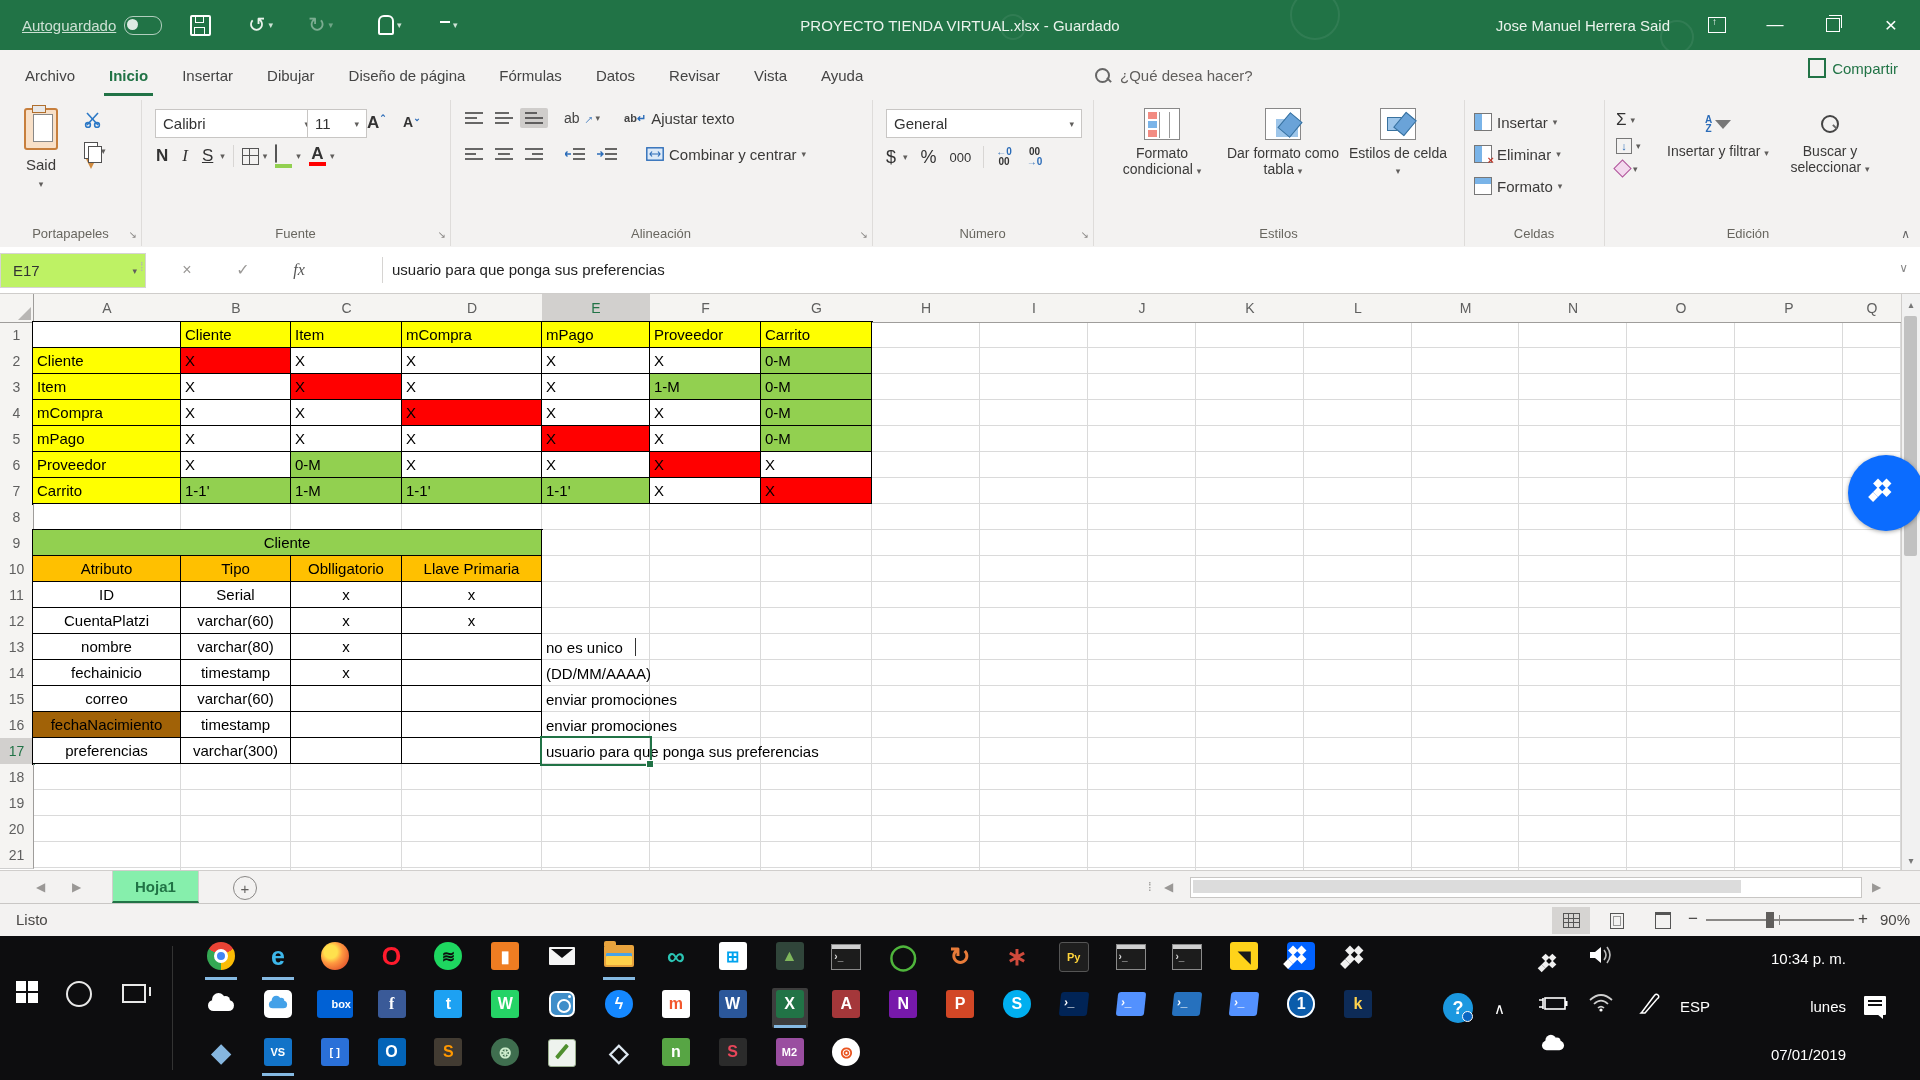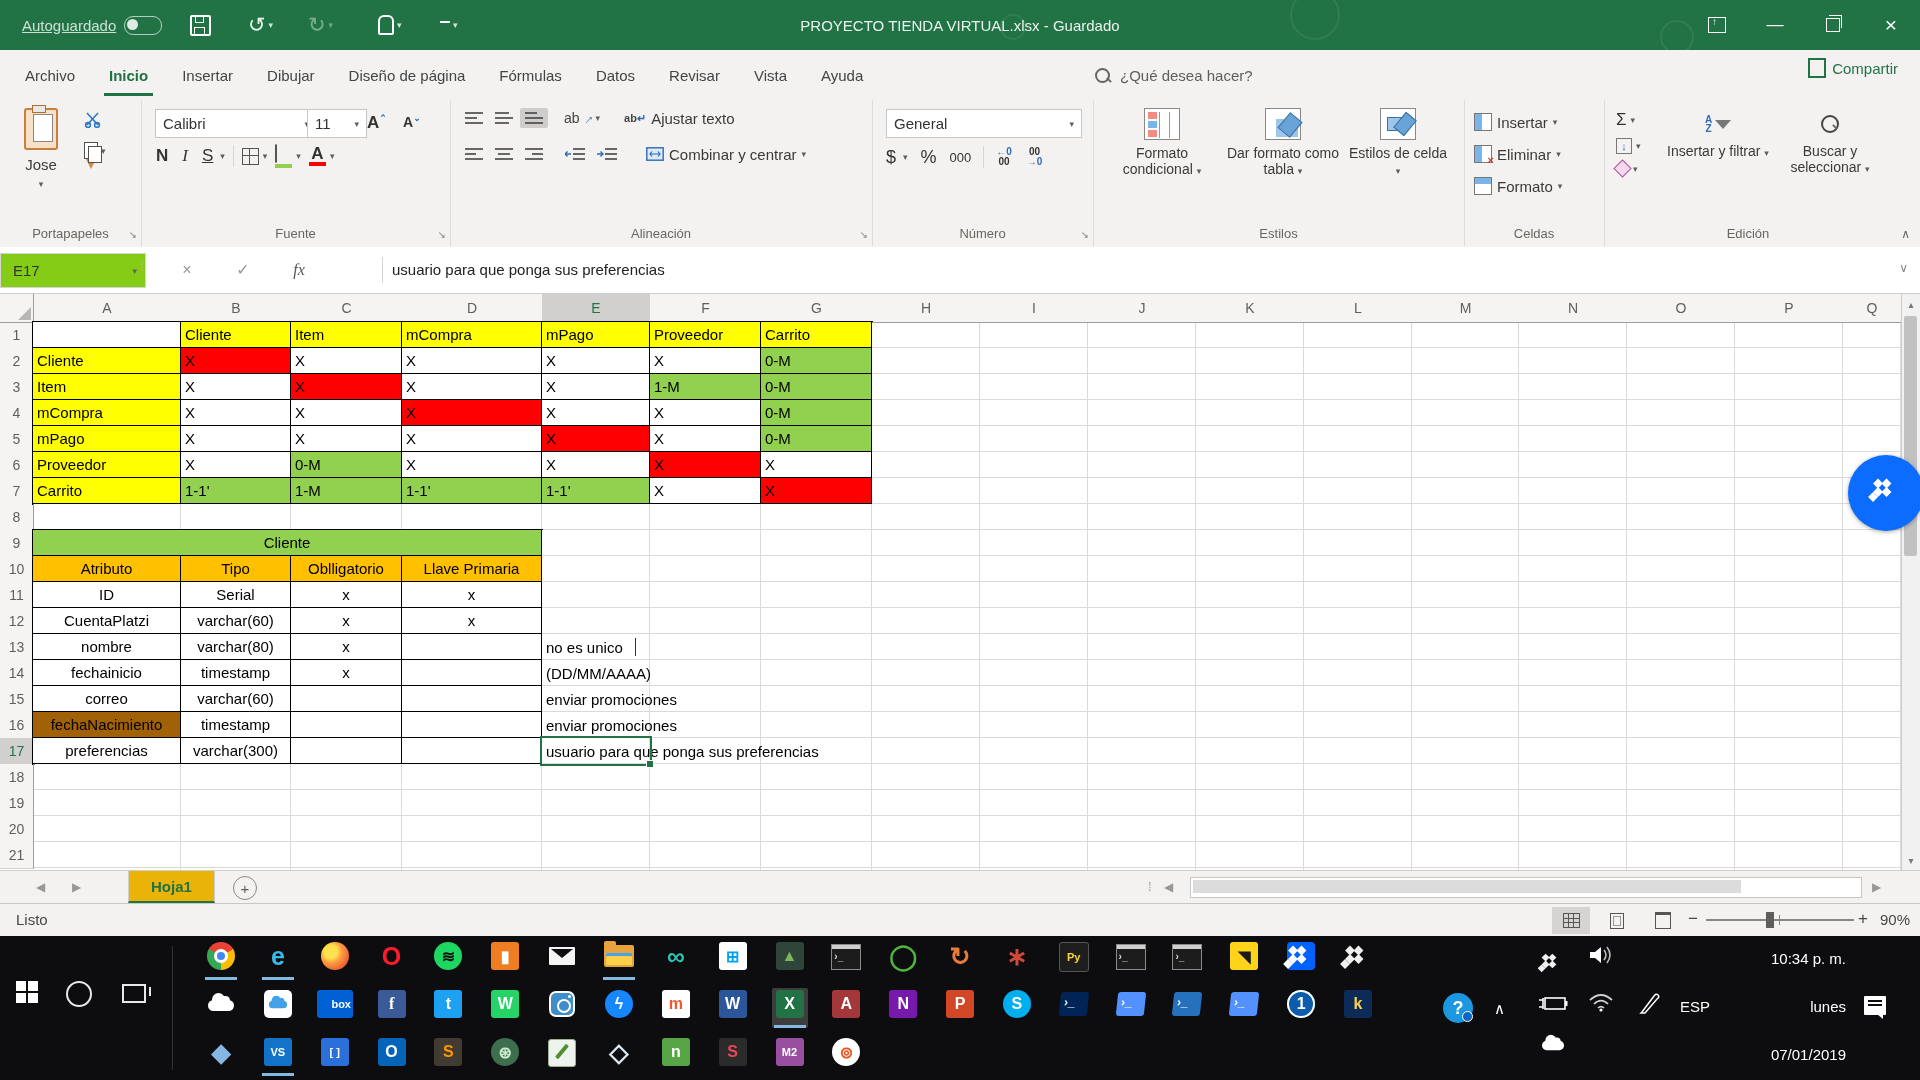--- a/index.html
+++ b/index.html
@@ -59,21 +59,21 @@
   .sic{width:34px;height:30px;background:#fff;border:1px solid #888;position:relative;margin:0 auto;}
   .sic i{position:absolute;display:block;}
   .bigbtn{position:absolute;top:8px;text-align:center;font-size:14px;color:#3b3a39;line-height:16px;}
   .cellrow{position:absolute;left:10px;display:flex;align-items:center;gap:5px;font-size:15px;color:#3b3a39;height:24px;}
   .cic{width:16px;height:16px;border:1px solid #777;position:relative;background:#fff;}
   .cic i{position:absolute;display:block;background:#7ab4e8;}
   .funnel{width:0;height:0;border-left:8px solid transparent;border-right:8px solid transparent;border-top:9px solid #777;position:relative;}
   .azsmall{font-size:10px;font-weight:bold;color:#2b6cb8;line-height:9px;}
   
   #formulabar{position:absolute;left:0;top:247px;width:1920px;height:46px;background:#fff;border-bottom:1px solid #cfcdcb;}
-  #namebox{position:absolute;left:0;top:6px;width:132px;height:33px;border:1px solid #d6d4d2;display:flex;align-items:center;padding-left:12px;font-size:15px;color:#333;background:#84cc16;}
+  #namebox{position:absolute;left:0;top:6px;width:132px;height:33px;border:1px solid #d6d4d2;display:flex;align-items:center;padding-left:12px;font-size:15px;color:#333;background:#bef264;}
   .fbtn{position:absolute;top:6px;height:33px;display:flex;align-items:center;justify-content:center;width:34px;color:#9a9896;font-size:16px;}
   #formula-input{position:absolute;left:392px;top:6px;right:34px;height:33px;display:flex;align-items:center;font-size:15px;color:#222;}
   
   #grid{position:absolute;left:0;top:294px;width:1920px;height:576px;background:#fff;overflow:hidden;}
   .colhdr{position:absolute;top:0;height:28px;background:#f5f4f2;border-right:1px solid #cfcfcf;border-bottom:1px solid #9f9d9b;
           display:flex;align-items:center;justify-content:center;font-size:14px;color:#5f5f5f;}
   .colhdr.sel{background:#d2d0ce;border-bottom:2px solid #217346;color:#217346;}
   .rowhdr{position:absolute;left:0;width:33px;background:#f5f4f2;border-right:1px solid #9f9d9b;border-bottom:1px solid #cfcfcf;
           display:flex;align-items:center;justify-content:center;font-size:14px;color:#5f5f5f;}
   .rowhdr.sel{background:#d2d0ce;border-right:2px solid #217346;color:#217346;}
@@ -86,22 +86,22 @@
   .note{position:absolute;display:flex;align-items:center;font-size:15px;color:#000;white-space:nowrap;}
   .caret{display:inline-block;width:1px;height:18px;background:#333;margin-left:12px;}
   #selbox{position:absolute;border:2px solid #217346;}
   #selbox::after{content:"";position:absolute;right:-4px;bottom:-4px;width:6px;height:6px;background:#217346;border:1px solid #fff;}
   #vscroll{position:absolute;right:0;top:0;width:18px;bottom:0;background:#f1f1f1;border-left:1px solid #d0cecc;}
   .scr-ar{position:absolute;left:0;width:18px;height:20px;display:flex;align-items:center;justify-content:center;font-size:10px;color:#777;}
   #vthumb{position:absolute;left:2px;top:22px;width:13px;height:240px;background:#c1c1c1;border-radius:2px;}
   
   #sheetbar{position:absolute;left:0;top:870px;width:1920px;height:33px;background:#f3f2f1;border-top:1px solid #d0cecc;}
   .snav{position:absolute;top:0;height:32px;display:flex;align-items:center;color:#9a9896;font-size:12px;}
-  #sheettab{position:absolute;left:112px;top:0;height:32px;background:#eab308;border-right:1px solid #d0cecc;border-left:1px solid #d0cecc;
-            display:flex;align-items:center;padding:0 22px;font-size:15px;color:#217346;font-weight:bold;border-bottom:2px solid #217346;box-sizing:border-box;margin-left:16px;}
+  #sheettab{position:absolute;left:112px;top:0;height:32px;background:#86efac;border-right:1px solid #d0cecc;border-left:1px solid #d0cecc;
+            display:flex;align-items:center;padding:0 22px;font-size:15px;color:#217346;font-weight:bold;border-bottom:2px solid #217346;box-sizing:border-box;}
   .addsheet{position:absolute;left:233px;top:5px;width:22px;height:22px;border:1px solid #8a8886;border-radius:50%;display:flex;align-items:center;justify-content:center;color:#605e5c;font-size:15px;}
   #hscroll{position:absolute;left:1190px;top:6px;width:670px;height:19px;background:#fff;border:1px solid #c8c6c4;}
   #hthumb{position:absolute;left:2px;top:2px;width:548px;height:13px;background:#dcdcdc;}
   #statusbar{position:absolute;left:0;top:903px;width:1920px;height:33px;background:#f3f2f1;border-top:1px solid #c9c7c5;font-size:15px;color:#484644;}
   .viewbtn{position:absolute;top:3px;width:38px;height:27px;display:flex;align-items:center;justify-content:center;}
   .viewbtn.on{background:#d6d4d2;}
   .vgrid{width:15px;height:13px;border:1px solid #555;position:relative;}
   .vgrid::before{content:"";position:absolute;left:4px;top:0;width:1px;height:13px;background:#555;box-shadow:5px 0 0 #555;}
   .vgrid::after{content:"";position:absolute;left:0;top:4px;width:15px;height:1px;background:#555;box-shadow:0 4px 0 #555;}
   .vpage{width:12px;height:14px;border:1px solid #555;position:relative;}
@@ -187,20 +187,23 @@
       <span class="touch-ic"></span>
         <span class="qa-dd">▾</span>
     </div>
     <div class="tb-item" style="left:440px;">
       <span style="display:inline-block;width:10px;height:2px;background:#fff;margin-bottom:6px;"></span>
         <span class="qa-dd">▾</span>
     </div>
     <div class="tb-item" style="left:0;width:1920px;justify-content:center;pointer-events:none;">
       <span>PROYECTO TIENDA VIRTUAL.xlsx  -  Guardado</span>
     </div>
+    <div class="tb-item" style="right:250px;">
+      <span>Jose Manuel Herrera Said</span>
+    </div>
     <div class="winbtn" style="right:174px;">
         <span class="ribdisp"></span>
       </div>
     <div class="winbtn" style="right:116px;">
         <span>—</span>
       </div>
     <div class="winbtn" style="right:58px;">
         <span class="restore"></span>
       </div>
     <div class="winbtn" style="right:0;font-size:21px;">
@@ -230,21 +233,21 @@
       <span>Compartir</span>
     </div>
   </div>
 
   <div id="ribbon">
 
     <div class="rgroup" style="left:0;width:141px;">
       <div style="position:absolute;left:12px;top:8px;width:58px;text-align:center;">
         <div class="clipboard-ic" style="margin:0 auto;"></div>
         <div class="rbtn" style="justify-content:center;margin-top:6px;">
-            <span>Jose</span>
+            <span>Said</span>
           </div>
         <span class="dd">▾</span>
       </div>
       <div style="position:absolute;left:84px;top:12px;display:flex;flex-direction:column;gap:10px;">
         <span><svg width="18" height="16">
               <line class="scis" x1="3" y1="1" x2="14" y2="13"></line>
               <line class="scis" x1="14" y1="1" x2="3" y2="13"></line>
               <circle class="scis" cx="4" cy="13" r="2.4"></circle>
               <circle class="scis" cx="13" cy="13" r="2.4"></circle>
             </svg></span>

